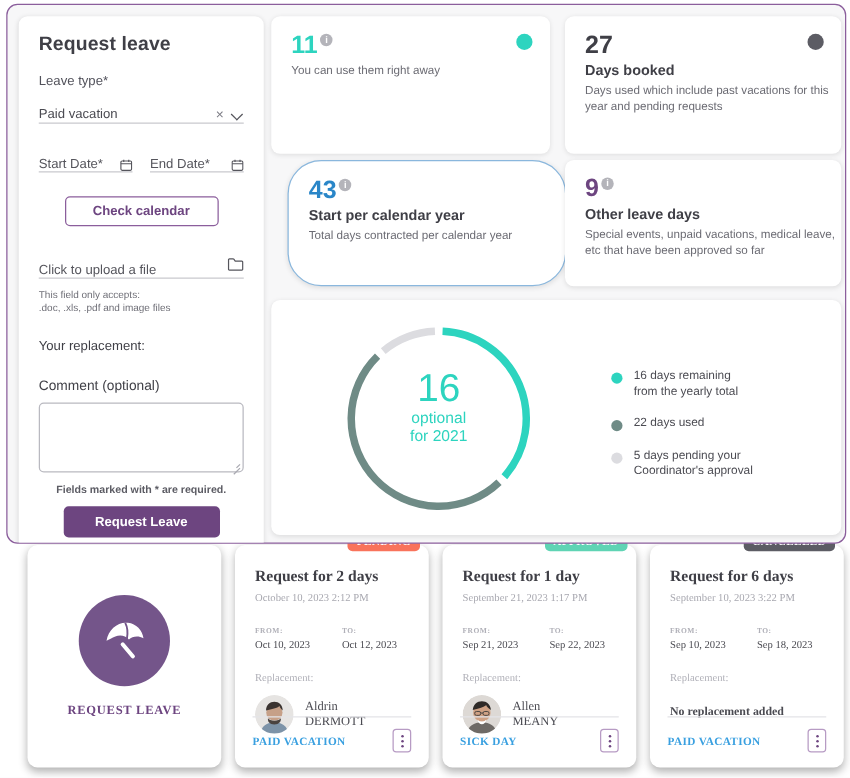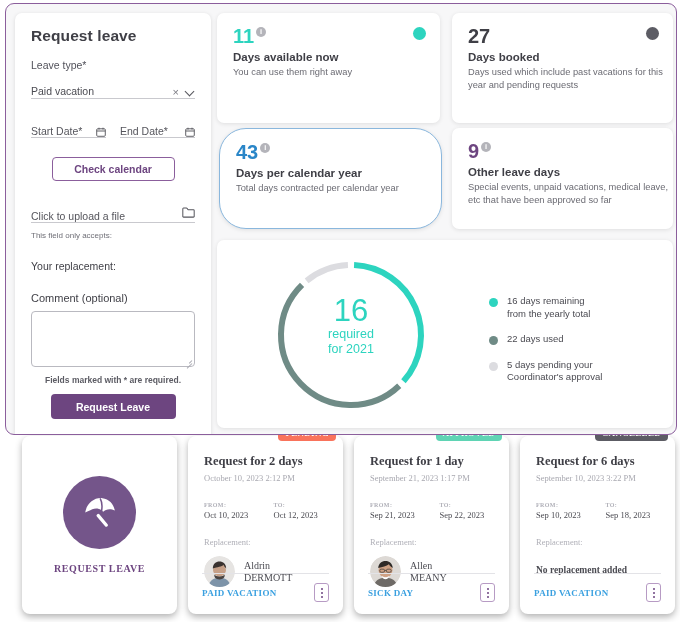--- a/index.html
+++ b/index.html
@@ -209,69 +209,69 @@
       <div class="upload-row">
         <span class="t">Click to upload a file</span>
         <span>
           <svg width="13" height="11" viewBox="0 0 16 13">
               <path d="M1 3.2V11.3a.9.9 0 0 0 .9.9h12.2a.9.9 0 0 0 .9-.9V4.1a.9.9 0 0 0-.9-.9H7.6L6.2 1.4a.9.9 0 0 0-.7-.35H1.9a.9.9 0 0 0-.9.9z" fill="none" stroke="#55555c" stroke-width="1.25"></path>
             </svg>
         </span>
       </div>
       <div class="hint">
         <div>This field only accepts:</div>
+        <div>.doc, .xls, .pdf and image files</div>
       </div>
 
       <div class="repl-label">Your replacement:</div>
 
       <div class="comment-label">Comment (optional)</div>
       <div class="textarea-box">
         <span></span>
         <span class="resize-grip"></span>
       </div>
 
       <div class="req-note">Fields marked with * are required.</div>
       <button class="submit-btn">Request Leave</button>
     </div>
 
     <div class="stat" id="stat0" style="left:211px; top:9px; width:223px; height:110px;">
       <span class="num" style="color: rgb(45, 212, 191);">11</span><span class="info">i</span>
-      <div class="hd">Days available now</div>
       <div class="sub">You can use them right away</div>
       <span class="dot-badge" style="background: rgb(45, 212, 191);"></span>
     </div>
 
     <div class="stat" id="stat1" style="left:446px; top:9px; width:221px; height:110px;">
       <span class="num" style="color: rgb(63, 63, 70);">27</span>
       <div class="hd">Days booked</div>
       <div class="sub">Days used which include past vacations for this year and pending requests</div>
       <span class="dot-badge" style="background: rgb(92, 92, 100);"></span>
     </div>
 
-    <div class="stat highlight" id="stat2" style="left:213px; top:124px; width:223px; height:101px;border-radius:27px;">
+    <div class="stat highlight" id="stat2" style="left:224px; top:124px; width:223px; height:101px;border-radius:27px;">
       <span class="num" style="color: rgb(42, 134, 200);">43</span><span class="info">i</span>
-      <div class="hd">Days per calendar year</div>
+      <div class="hd">Start per calendar year</div>
       <div class="sub">Total days contracted per calendar year</div>
     </div>
 
     <div class="stat" id="stat3" style="left:446px; top:124px; width:221px; height:101px;">
       <span class="num" style="color: rgb(109, 69, 128);">9</span><span class="info">i</span>
       <div class="hd">Other leave days</div>
       <div class="sub">Special events, unpaid vacations, medical leave, etc that have been approved so far</div>
     </div>
 
     <div class="donut-panel">
       <svg id="donut-svg" width="170" height="170" style="position:absolute;left:49px;top:10px" viewBox="0 0 170 170">
           <path d="M 88.05335711557353 15.066624489269955 A 70 70 0 0 1 137.46453634450978 131.34082893254728" fill="none" stroke="#2dd4bf" stroke-width="6" stroke-linecap="butt"></path>
           <path d="M 133.22602357908403 135.7370737207974 A 70 70 0 0 1 36.05808754575921 34.953129914834534" fill="none" stroke="#6f8b86" stroke-width="6" stroke-linecap="butt"></path>
           <path d="M 40.606198433083144 30.878004633631527 A 70 70 0 0 1 81.94664288442647 15.066624489269955" fill="none" stroke="#dcdce0" stroke-width="6" stroke-linecap="butt"></path>
         </svg>
       <div class="donut-center">
         <div class="big">16</div>
-        <div class="small">required</div>
+        <div class="small">optional</div>
         <div class="small">for 2021</div>
       </div>
       <div class="legend" id="legend">
           <div class="lrow">
             <span class="ldot" style="background: rgb(45, 212, 191);"></span>
             <span class="ltxt">16 days remaining<br>from the yearly total</span>
           </div>
           <div class="lrow">
             <span class="ldot" style="background: rgb(111, 139, 134);"></span>
             <span class="ltxt">22 days used</span>

